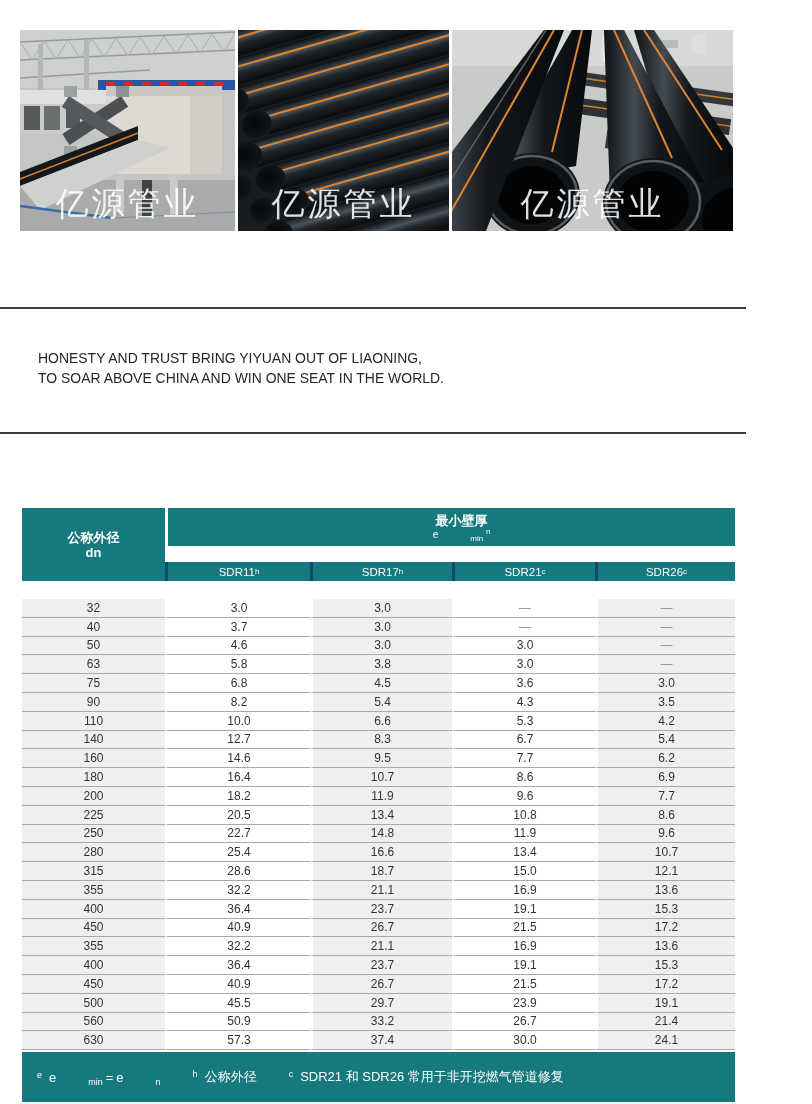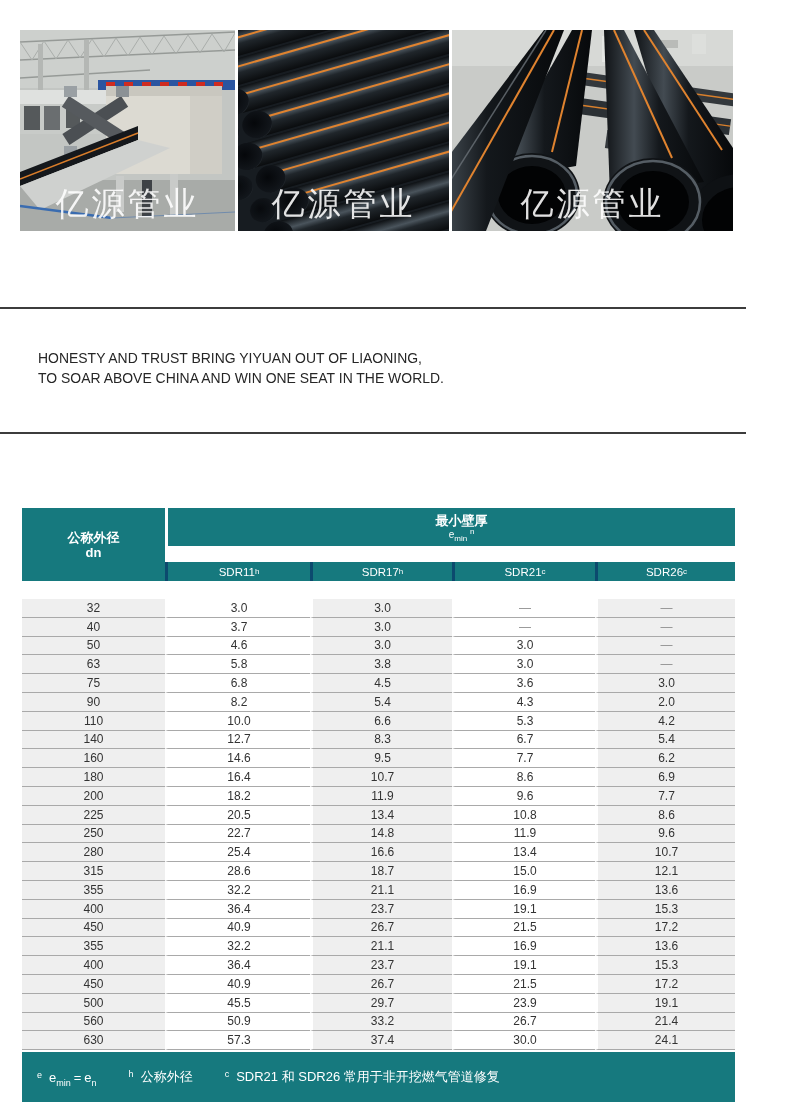--- a/index.html
+++ b/index.html
@@ -30,21 +30,21 @@
   .thead { display:grid; grid-template-columns:143px 145px 142px 143px 140px;
            grid-template-rows:38px 19px; row-gap:16px; }
   .th { background:var(--teal); color:#fff; display:flex; flex-direction:column;
         align-items:center; justify-content:center; }
   .th-dn { grid-column:1; grid-row:1/3; font-weight:bold; font-size:13px; line-height:15px; }
   .th-span { grid-column:2/6; grid-row:1; border-left:3px solid #fff; line-height:13px;padding-left:20px; }
   .th-span .t1 { font-weight:bold; font-size:13px; }
   .th-span .t2 { font-size:10px; margin-top:1px; }
   .th-sdr { grid-row:2; border-left:3px solid #0c4a6e; font-size:11.5px; flex-direction:row; }
   sup { font-size:8px; vertical-align:super; line-height:0; }
-  sub { font-size:8px; vertical-align:sub; line-height:0; }
+  sub { font-size:8px; vertical-align:sub; line-height:0;margin-left:32px; }
 
   .tbody { margin-top:18px; }
   .trow { display:grid; grid-template-columns:143px 145px 142px 143px 140px; height:18.8px; }
   .cell { display:flex; align-items:center; justify-content:center; color:#333;
           border-bottom:1px solid #a9a9a9; background:#fff; }
   .c0,.c2,.c4 { background:#efefef; }
   .c1,.c2,.c3,.c4 { border-left:3px solid #fff; }
   .cell.dash { color:#8f8f8f; }
 
   .tfoot { margin-top:2px; height:50px; background:var(--teal); color:#fff;
@@ -286,21 +286,21 @@
           <div class="cell c1">6.8</div>
           <div class="cell c2">4.5</div>
           <div class="cell c3">3.6</div>
           <div class="cell c4">3.0</div>
         </div>
         <div class="trow">
           <div class="cell c0">90</div>
           <div class="cell c1">8.2</div>
           <div class="cell c2">5.4</div>
           <div class="cell c3">4.3</div>
-          <div class="cell c4">2.0</div>
+          <div class="cell c4">3.5</div>
         </div>
         <div class="trow">
           <div class="cell c0">110</div>
           <div class="cell c1">10.0</div>
           <div class="cell c2">6.6</div>
           <div class="cell c3">5.3</div>
           <div class="cell c4">4.2</div>
         </div>
         <div class="trow">
           <div class="cell c0">140</div>

